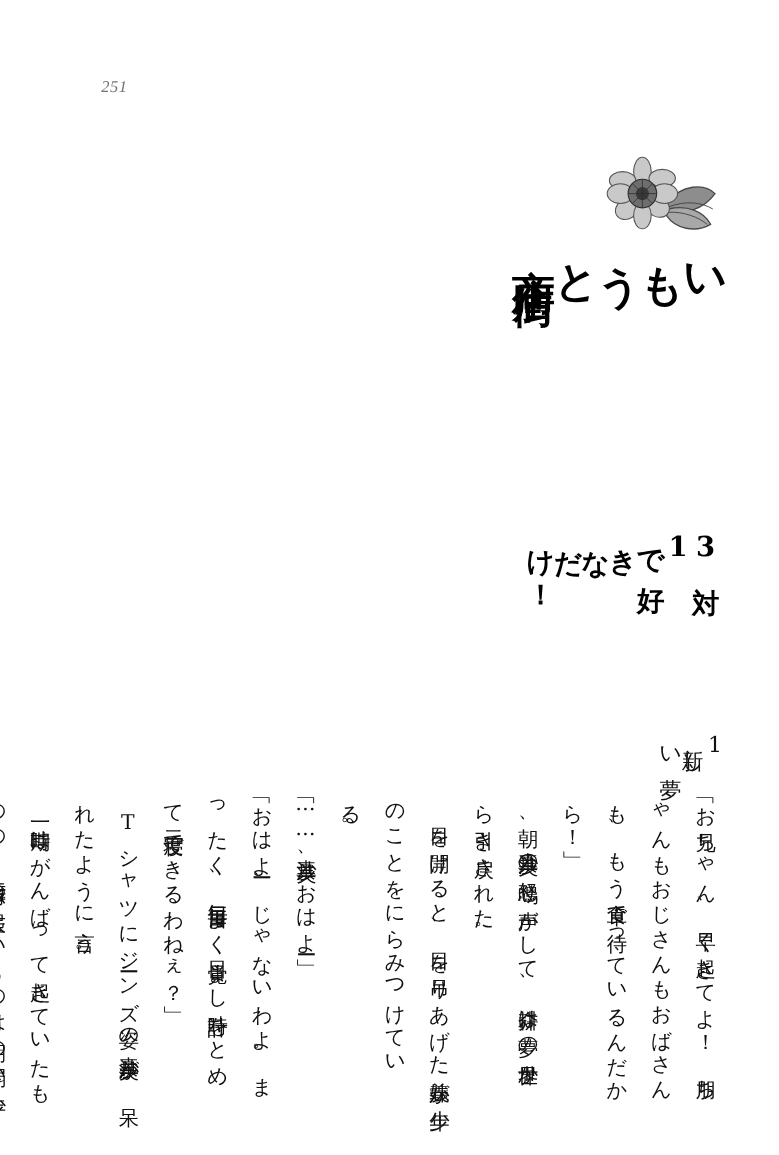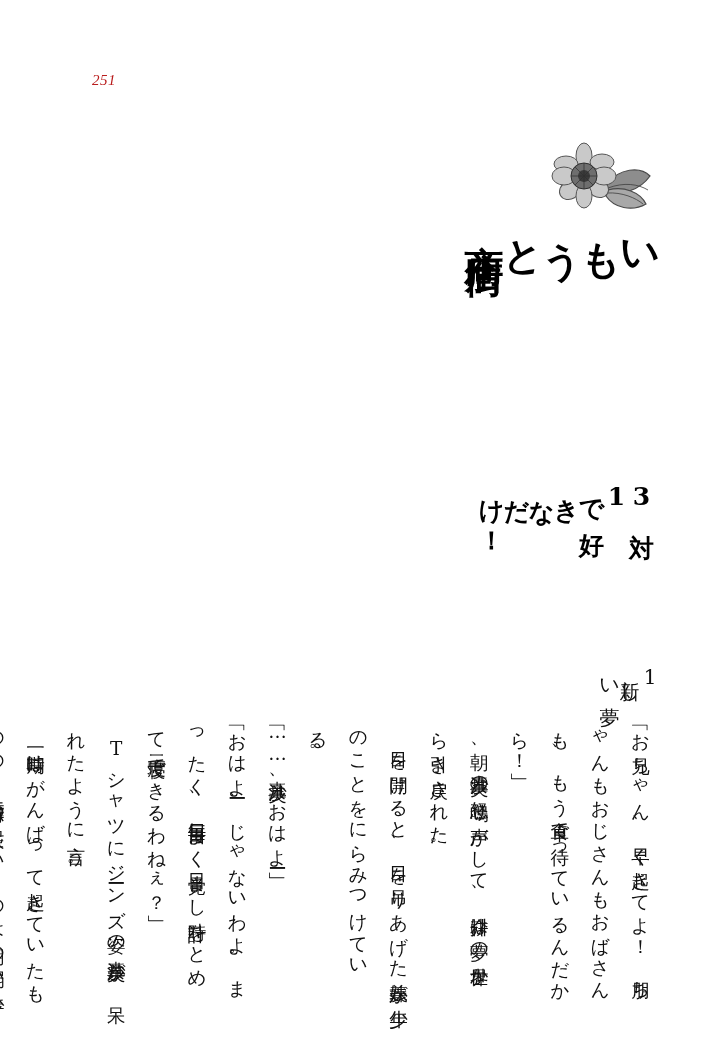--- a/index.html
+++ b/index.html
@@ -17,21 +17,21 @@
   }
 
   
   .page-number {
     position: absolute;
     top: 72px;
     left: 92px;
     font-family: "Liberation Serif", serif;
     font-style: italic;
     font-size: 15px;
-    color: #b91c1c;
+    color: #737373;
     letter-spacing: 0.5px;
   }
 
   
   .vertical-page {
     position: absolute;
     top: 118px;
     left: 60px;
     width: 600px;
     height: 880px;

